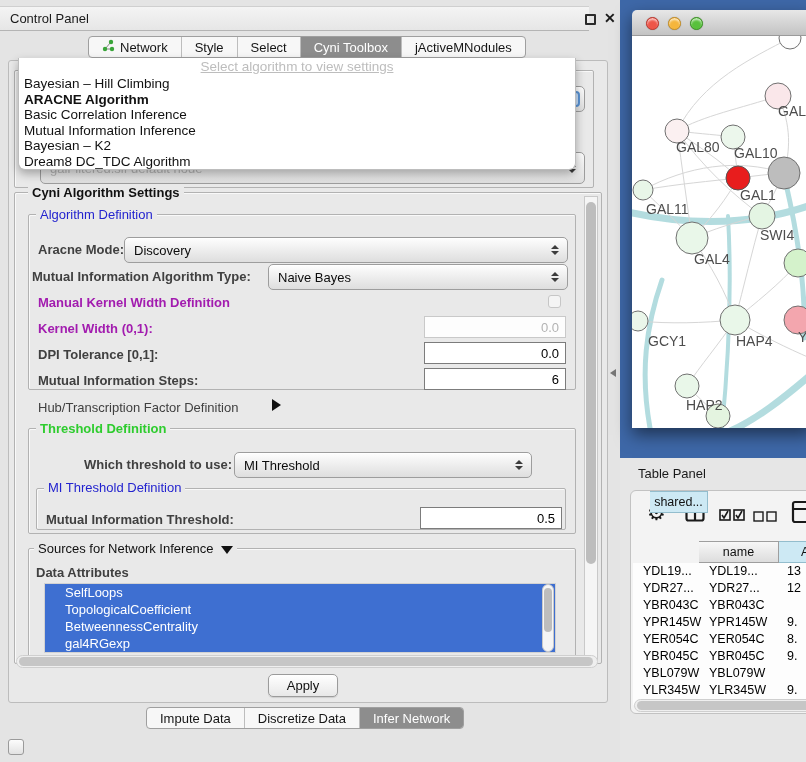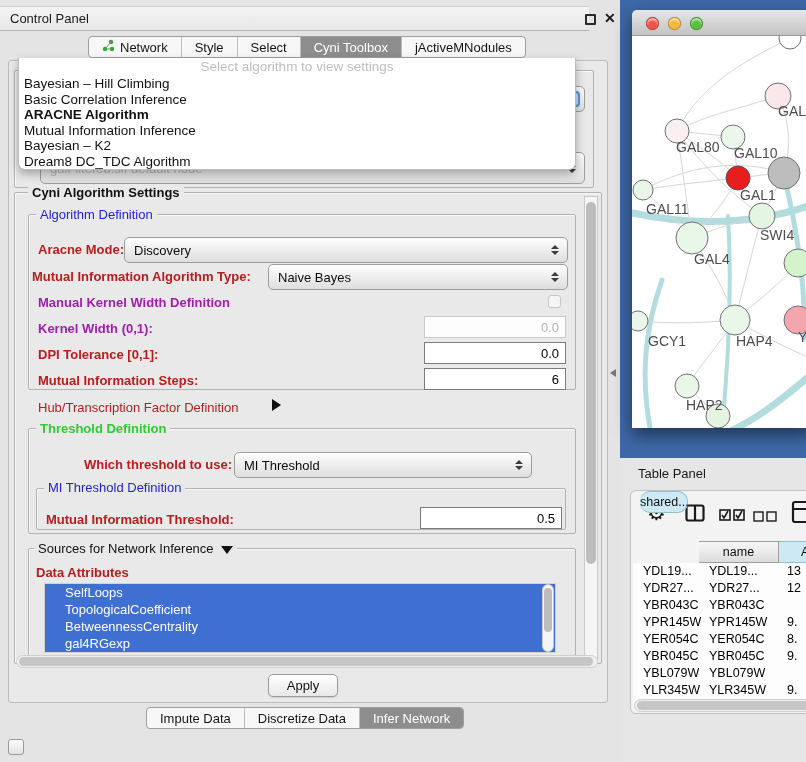--- a/index.html
+++ b/index.html
@@ -1,20 +1,20 @@
 <!DOCTYPE html>
 <html><head>
 <meta charset="utf-8">
 <style>
   * { margin:0; padding:0; box-sizing:border-box; }
   html,body { background:#e4e4e4; }
   #root { position:relative; width:806px; height:762px; overflow:hidden;
           background:#e4e4e4; font-family:"Liberation Sans", sans-serif; color:#111; }
   .abs { position:absolute; }
-  .lbl { position:absolute; font-size:13px; white-space:nowrap; color:#b91c1c; }
+  .lbl { position:absolute; font-size:13px; white-space:nowrap; color:#404040; }
   .lbl.b { font-weight:bold; }
   .lbl.dis { color:#a21caf; font-weight:bold; }
   .blue { color:#2323cf; }
   .green { color:#2ecc2e; }
 
   
   .cp-titlebar { position:absolute; left:0; top:6px; width:589px; height:25px;
     background:linear-gradient(#f4f4f4,#e6e6e6); border-top:1px solid #cfcfcf;
     border-bottom:1px solid #b4b4b4; }
   .cp-title { position:absolute; left:10px; top:4px; font-size:13px; color:#1a1a1a; }
@@ -57,21 +57,21 @@
   .tin { position:absolute; height:22px; background:#fff; border:1px solid #7c7c7c;
     font-family:"Liberation Sans",sans-serif; font-size:13px; text-align:right; padding:0 6px; color:#000; }
   .tin.dis { border-color:#c9c9c9; color:#b3b3b3; background:#fdfdfd; }
   .chk { position:absolute; width:13px; height:13px; border:1px solid #c6c6c6;
     border-radius:3px; background:#f4f4f4; }
 
   
   .overlay { position:absolute; left:18px; top:58px; width:558px; height:112px;
     background:#fff; border:1px solid #bdbdbd; border-top:none; border-radius:0 0 7px 7px;
     box-shadow:0 4px 10px rgba(0,0,0,.30); z-index:40; }
-  .overlay .hint { height:18px; line-height:18px; text-align:center; color:#bdbdbd; font-size:13.5px; }
+  .overlay .hint { height:18px; line-height:18px; text-align:center; color:#bdbdbd; font-size:13.5px;text-decoration:underline; }
   .overlay .item { height:15.6px; line-height:15.6px; padding-left:5px; font-size:13.5px; cursor:pointer; }
   .overlay .item.bold { font-weight:bold; }
 
   
   .vsb { position:absolute; width:14px; background:#f5f5f5; border:1px solid #c9c9c9; }
   .vsb .thumb { position:absolute; left:1px; width:10px; background:#bdbdbd; border-radius:6px; }
   .hsb { position:absolute; height:13px; background:#efefef; border:1px solid #cfcfcf; border-radius:7px; }
   .hsb .thumb { position:absolute; top:1px; height:9px; background:#c6c6c6; border-radius:5px; }
 
   
@@ -163,22 +163,22 @@
     <span class="val" style="color:#b5b5b5;">galFiltered.sif default node</span>
     <span class="spin">
         <span class="tri-up"></span>
         <span class="tri-down"></span>
       </span>
   </div>
 
   <div class="overlay">
     <div class="hint">Select algorithm to view settings</div>
     <div class="item">Bayesian – Hill Climbing</div>
+    <div class="item bold">ARACNE Algorithm</div>
     <div class="item">Basic Correlation Inference</div>
-    <div class="item bold">ARACNE Algorithm</div>
     <div class="item">Mutual Information Inference</div>
     <div class="item">Bayesian – K2</div>
     <div class="item">Dream8 DC_TDC Algorithm</div>
   </div>
 
   <div class="grp" style="left:14px; top:192px; width:588px; height:472px;"></div>
   <span class="grp-label" style="left:28px; top:185px;font-weight:bold;">Cyni Algorithm Settings</span>
 
   <div class="vsb" style="left:584px; top:196px; height:464px;">
     <div class="thumb" style="top:5px; height:362px;"></div>
@@ -382,21 +382,21 @@
           <rect x="14" y="1" width="9" height="9" fill="none" stroke="#1a1a1a" stroke-width="1.4"></rect>
         </svg>
       </span>
       <span class="abs" style="left:160px; top:9px; cursor:pointer;">
         <svg width="30" height="24" viewBox="0 0 30 24">
             <rect x="2" y="2" width="26" height="20" fill="none" stroke="#1a1a1a" stroke-width="2.2" rx="2"></rect>
             <line x1="2" y1="9" x2="28" y2="9" stroke="#1a1a1a" stroke-width="2"></line>
           </svg>
       </span>
 
-      <div class="th bluec" style="left:9px; width:48px;border-radius:10px;">shared...</div>
+      <div class="th bluec" style="left:19px; width:58px;">shared...</div>
       <div class="th" style="left:68px; width:80px; top:50px;">name</div>
       <div class="th bluec" style="left:148px; width:70px; top:50px; text-align:left; padding-left:22px;">A</div>
 
       <div class="abs" style="left:2px; top:72px; width:216px; height:142px; overflow:hidden; background:#fdfdfd;">
         <div class="trow" style="top:1px;">
             <span class="c1">YDL19...</span>
             <span class="c2">YDL19...</span>
             <span class="c3">13</span>
           </div>
         <div class="trow" style="top:18px;">

